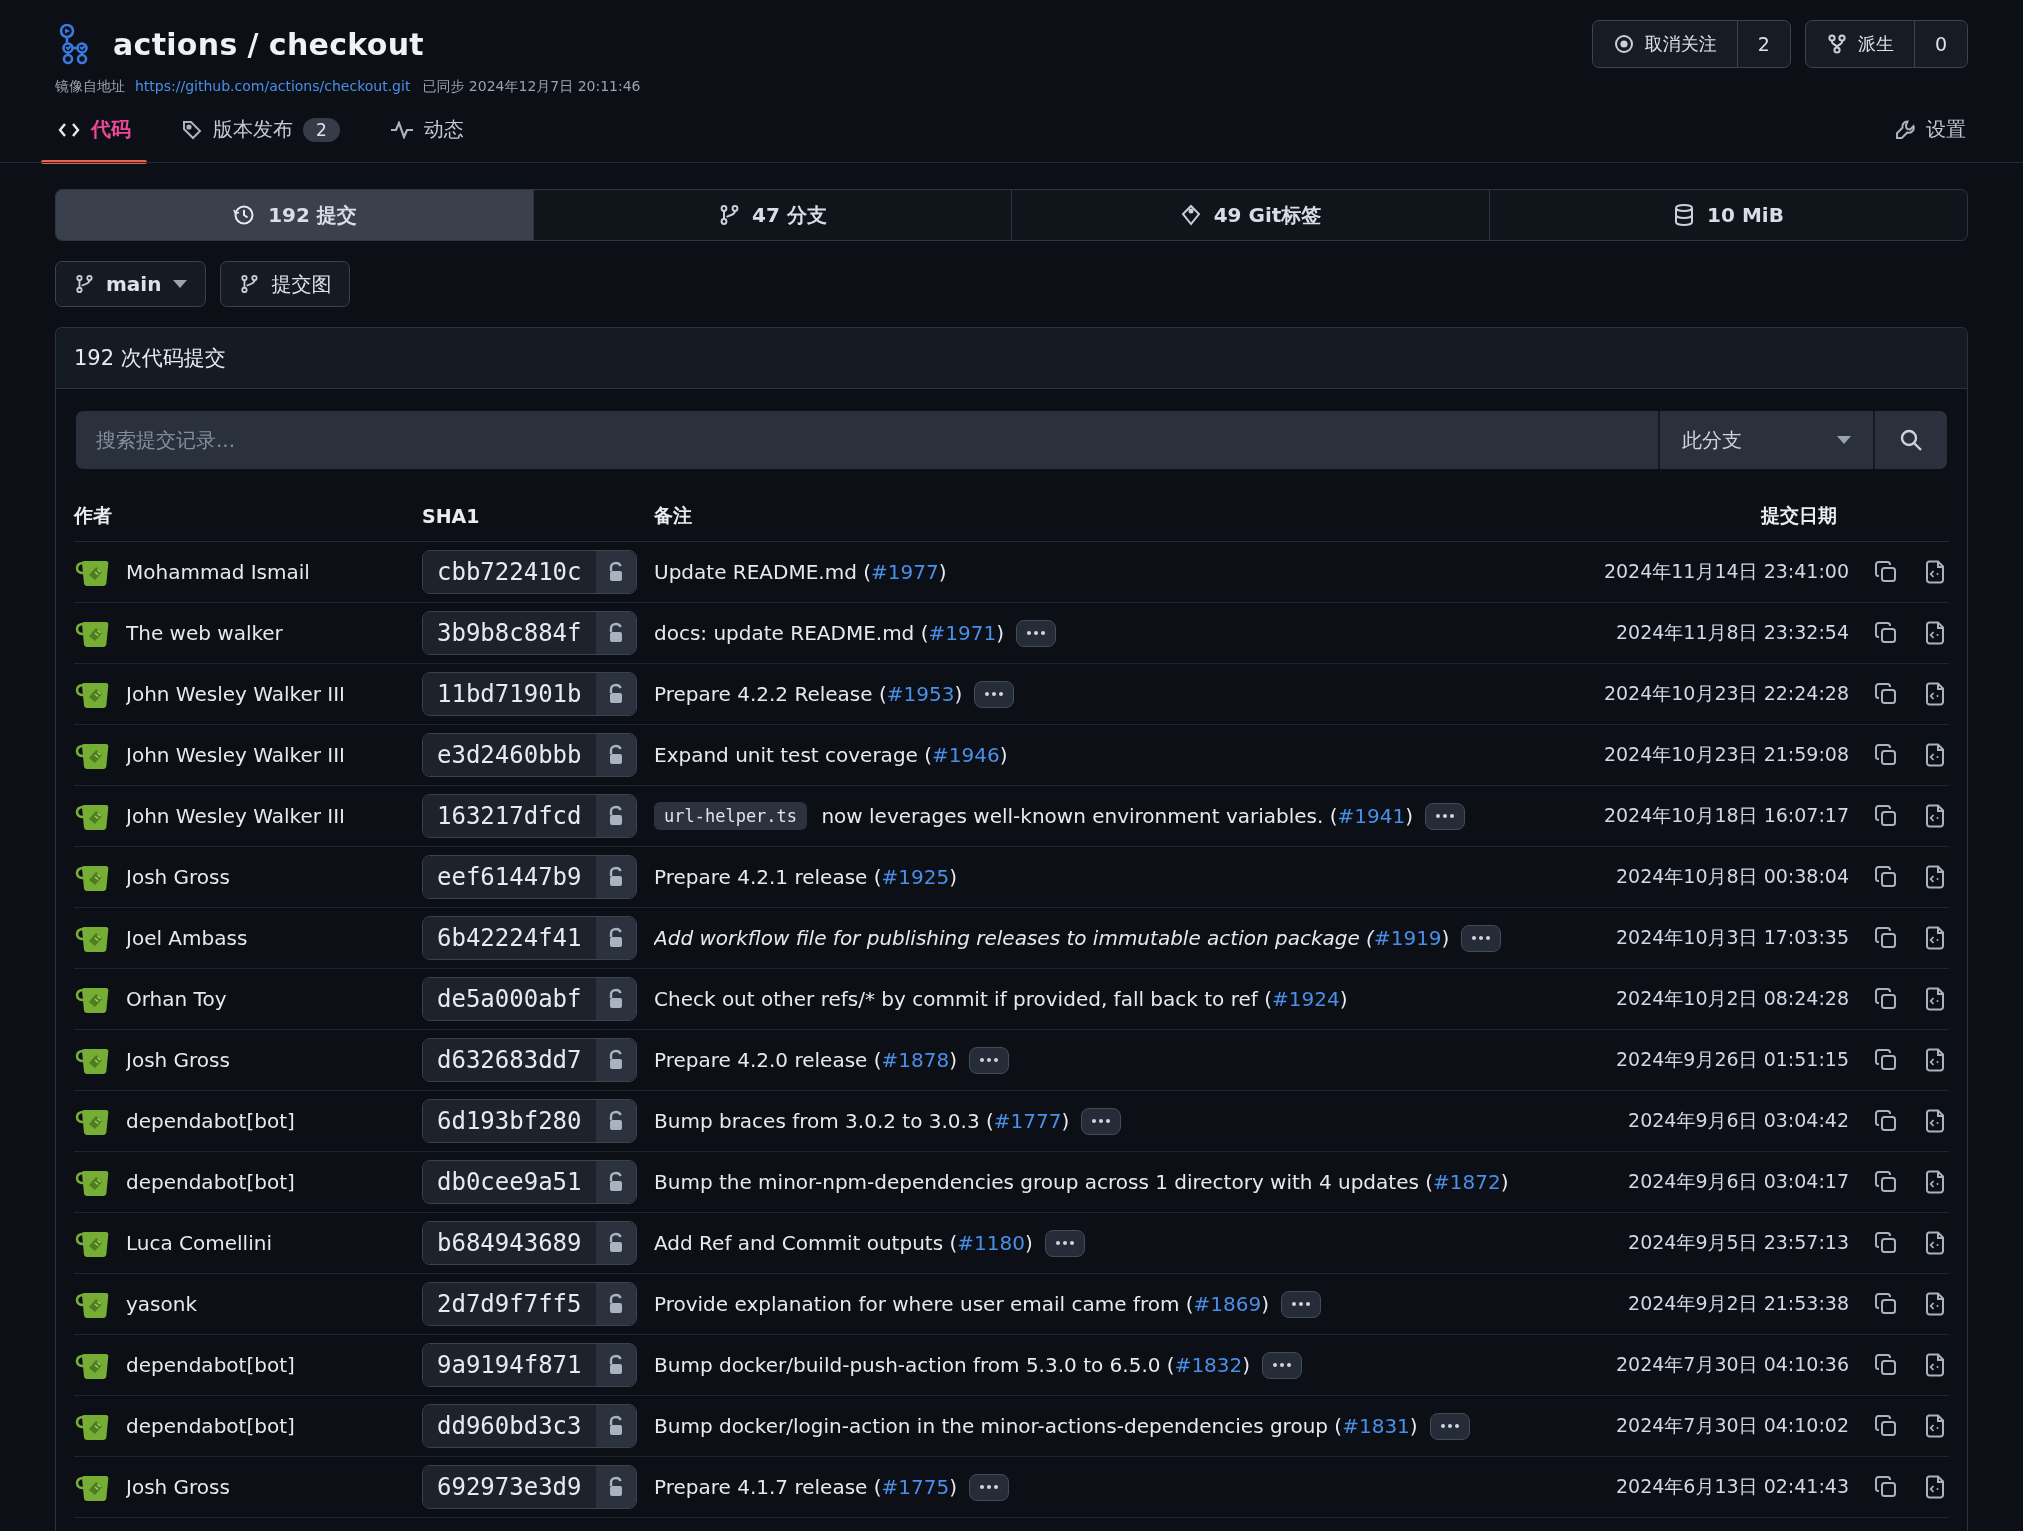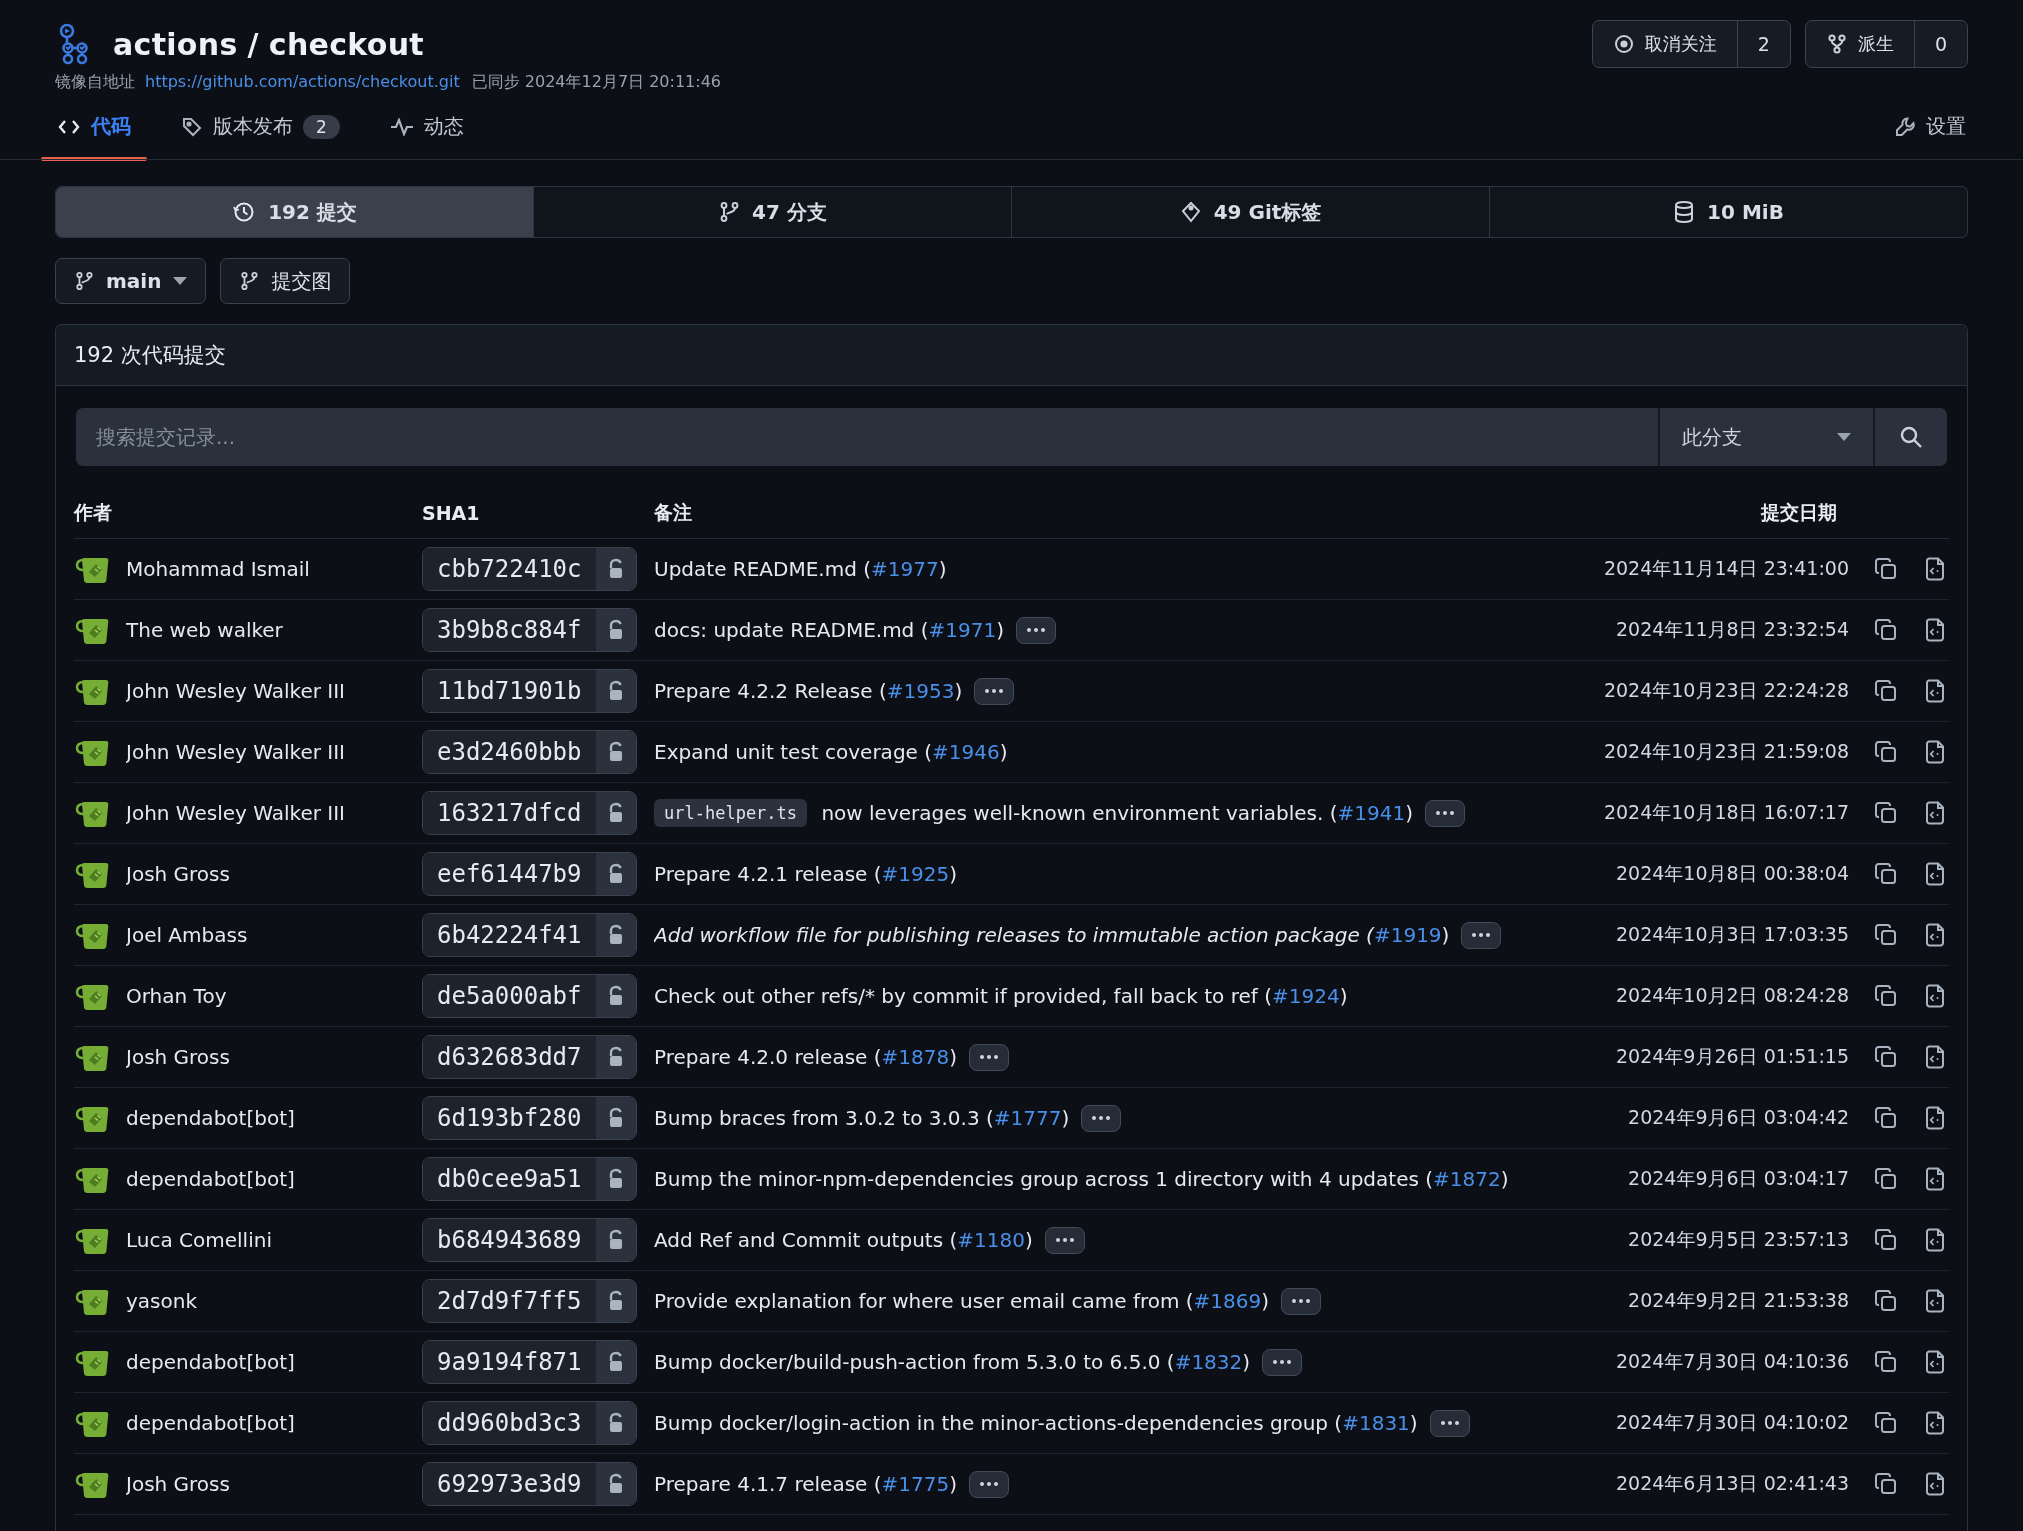--- a/index.html
+++ b/index.html
@@ -18,31 +18,31 @@
   .repo-title .sep { margin:0 10px; color:#eef1f5; font-weight:600; }
   .hdr-actions { margin-left:auto; display:flex; gap:14px; }
   .hdr-btn { display:flex; align-items:stretch; height:48px; background:#161b24;
     border:1px solid #3b4250; border-radius:7px; overflow:hidden; cursor:pointer; }
   .hdr-btn .lbl { display:flex; align-items:center; gap:10px; padding:0 20px;
     font-size:18px; color:#dde2ea; }
   .hdr-btn .cnt { display:flex; align-items:center; padding:0 20px; font-size:19px;
     color:#dde2ea; border-left:1px solid #3b4250; }
   .icon { display:inline-flex; flex:0 0 auto; }
 
-  .mirror-line { margin-top:4px; font-size:16px; color:#98a2b0; }
+  .mirror-line { margin-top:10px; font-size:14px; color:#98a2b0; }
   .mirror-line a { color:#4a8fe8; text-decoration:none; margin:0 6px 0 10px; }
   .mirror-line .sync { margin-left:6px; }
 
   
   .tabs-wrap { position:relative; margin-top:16px; }
   .tabs-border { position:absolute; left:-55px; right:-55px; bottom:0; height:1px; background:#242b35; }
   .tabs { display:flex; align-items:center; gap:46px; padding-bottom:16px; }
   .tab { display:flex; align-items:center; gap:10px; font-size:20px; color:#c3cad4;
     cursor:pointer; position:relative; padding:4px 2px; }
-  .tab.active { color:#3b82f6; font-weight:600; }
+  .tab.active { color:#ec4899; font-weight:600; }
   .tab.active::after { content:""; position:absolute; left:-14px; right:-14px; bottom:-17px;
     height:4px; background:#e8604c; border-radius:2px; }
   .tab .badge { background:#353c48; color:#dde2ea; font-size:17px; border-radius:12px;
     padding:2px 13px; }
   .tab-settings { margin-left:auto; }
 
   
   .stats-bar { display:flex; margin-top:26px; height:52px; border:1px solid #2e3542;
     border-radius:7px; overflow:hidden; background:#10141b; }
   .stat-seg { flex:1; display:flex; align-items:center; justify-content:center; gap:12px;

